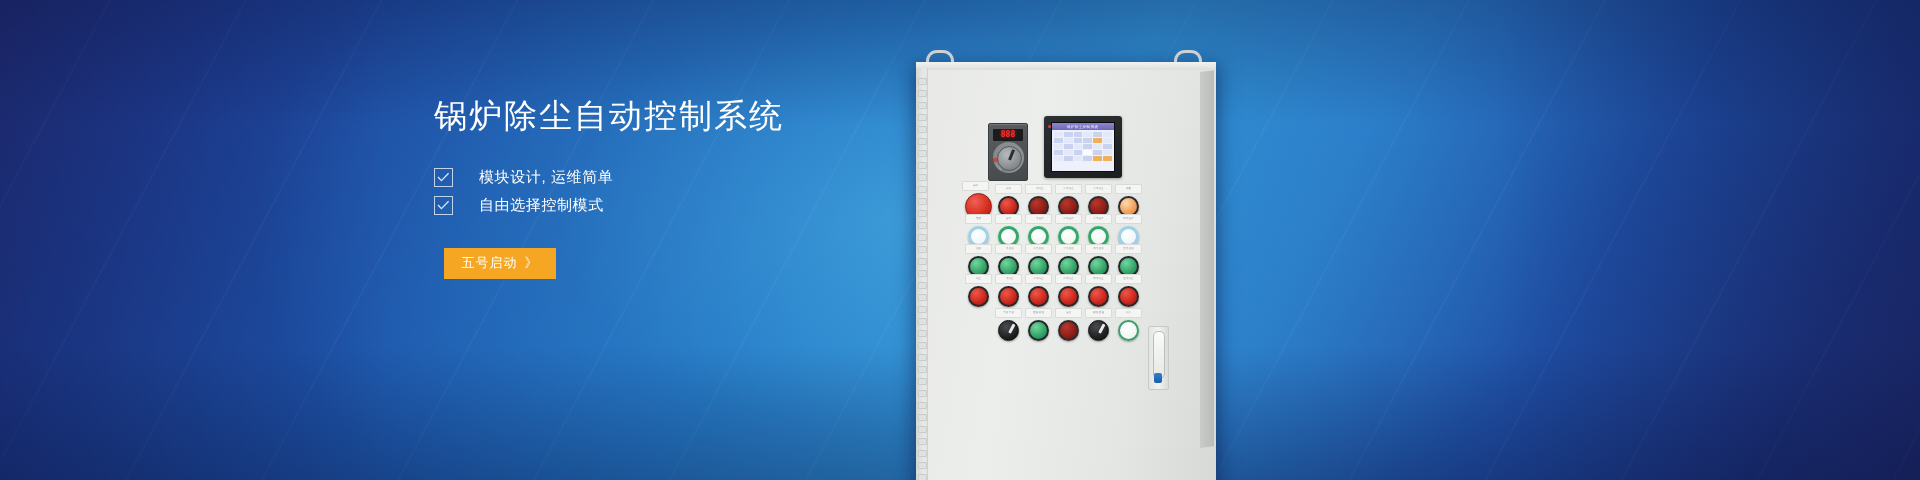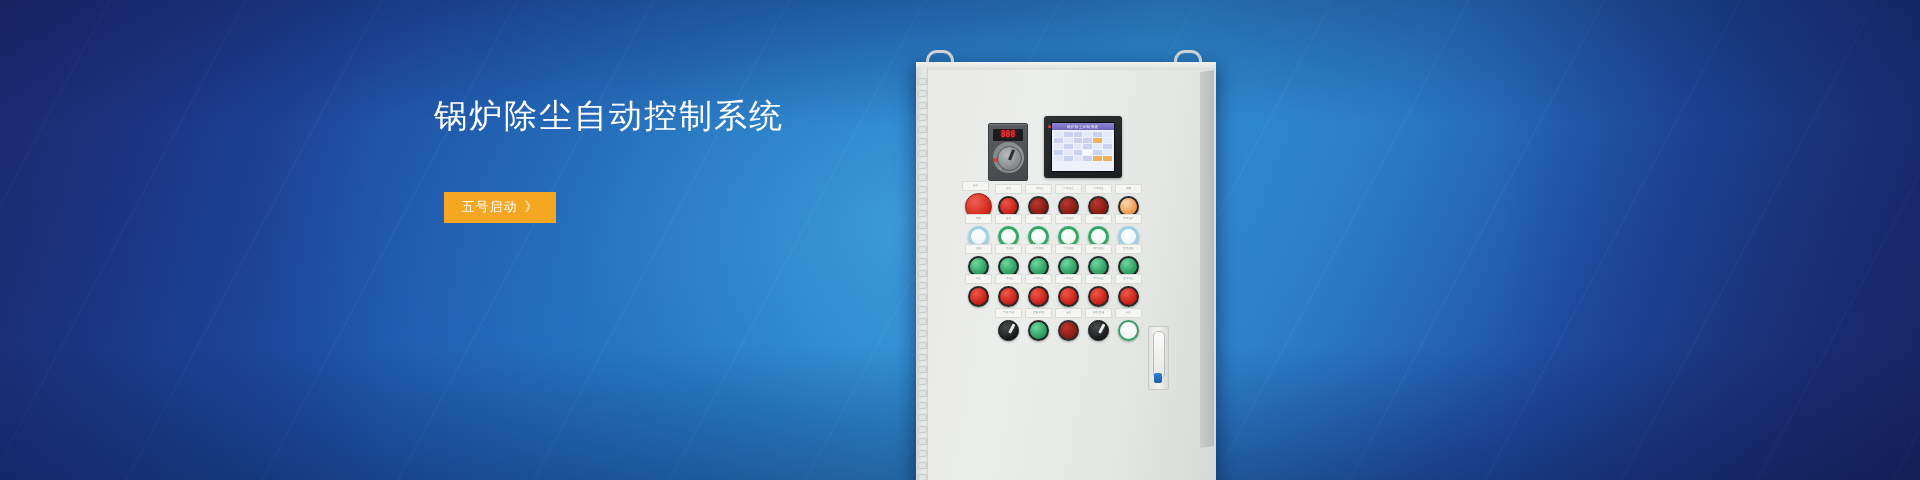--- a/index.html
+++ b/index.html
@@ -263,21 +263,37 @@
   <div class="bg-glow"></div>
   <div class="bg-streak"></div>
   <div class="bg-vignette"></div>
 
   <div class="content">
 
     <div class="title">锅炉除尘自动控制系统</div>
 
     <div class="bullets">
 
-
+      <div class="bullet-row">
+        <span class="cb">
+          <svg width="13" height="11" viewBox="0 0 13 11">
+            <polyline points="1,5 4.4,8.6 11.6,1.2" fill="none" stroke="#dbeaf7" stroke-width="1.3"></polyline>
+          </svg>
+        </span>
+        <span class="bullet-text">模块设计, 运维简单</span>
+      </div>
+
+      <div class="bullet-row">
+        <span class="cb">
+          <svg width="13" height="11" viewBox="0 0 13 11">
+            <polyline points="1,5 4.4,8.6 11.6,1.2" fill="none" stroke="#dbeaf7" stroke-width="1.3"></polyline>
+          </svg>
+        </span>
+        <span class="bullet-text">自由选择控制模式</span>
+      </div>
 
 
     </div>
 
     <div class="cta">
       <span>五号启动</span>
       <span class="chev">》</span>
     </div>
 
   </div>

